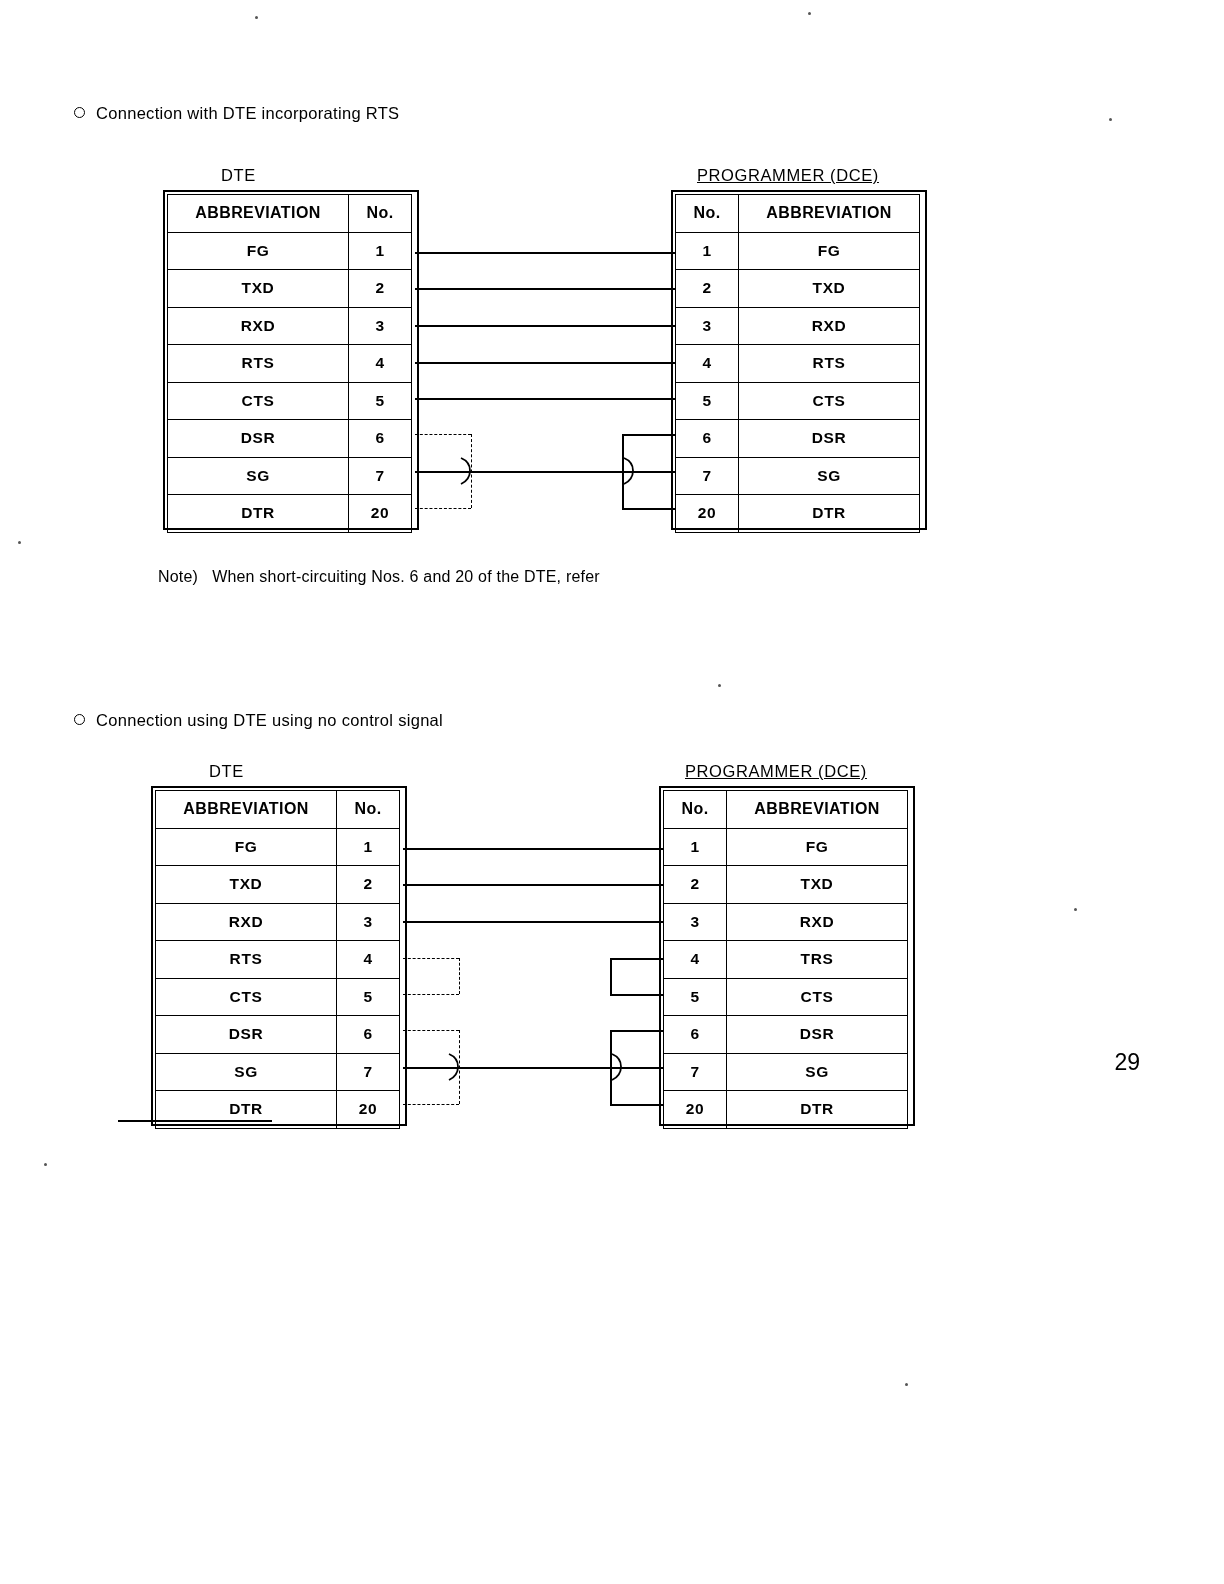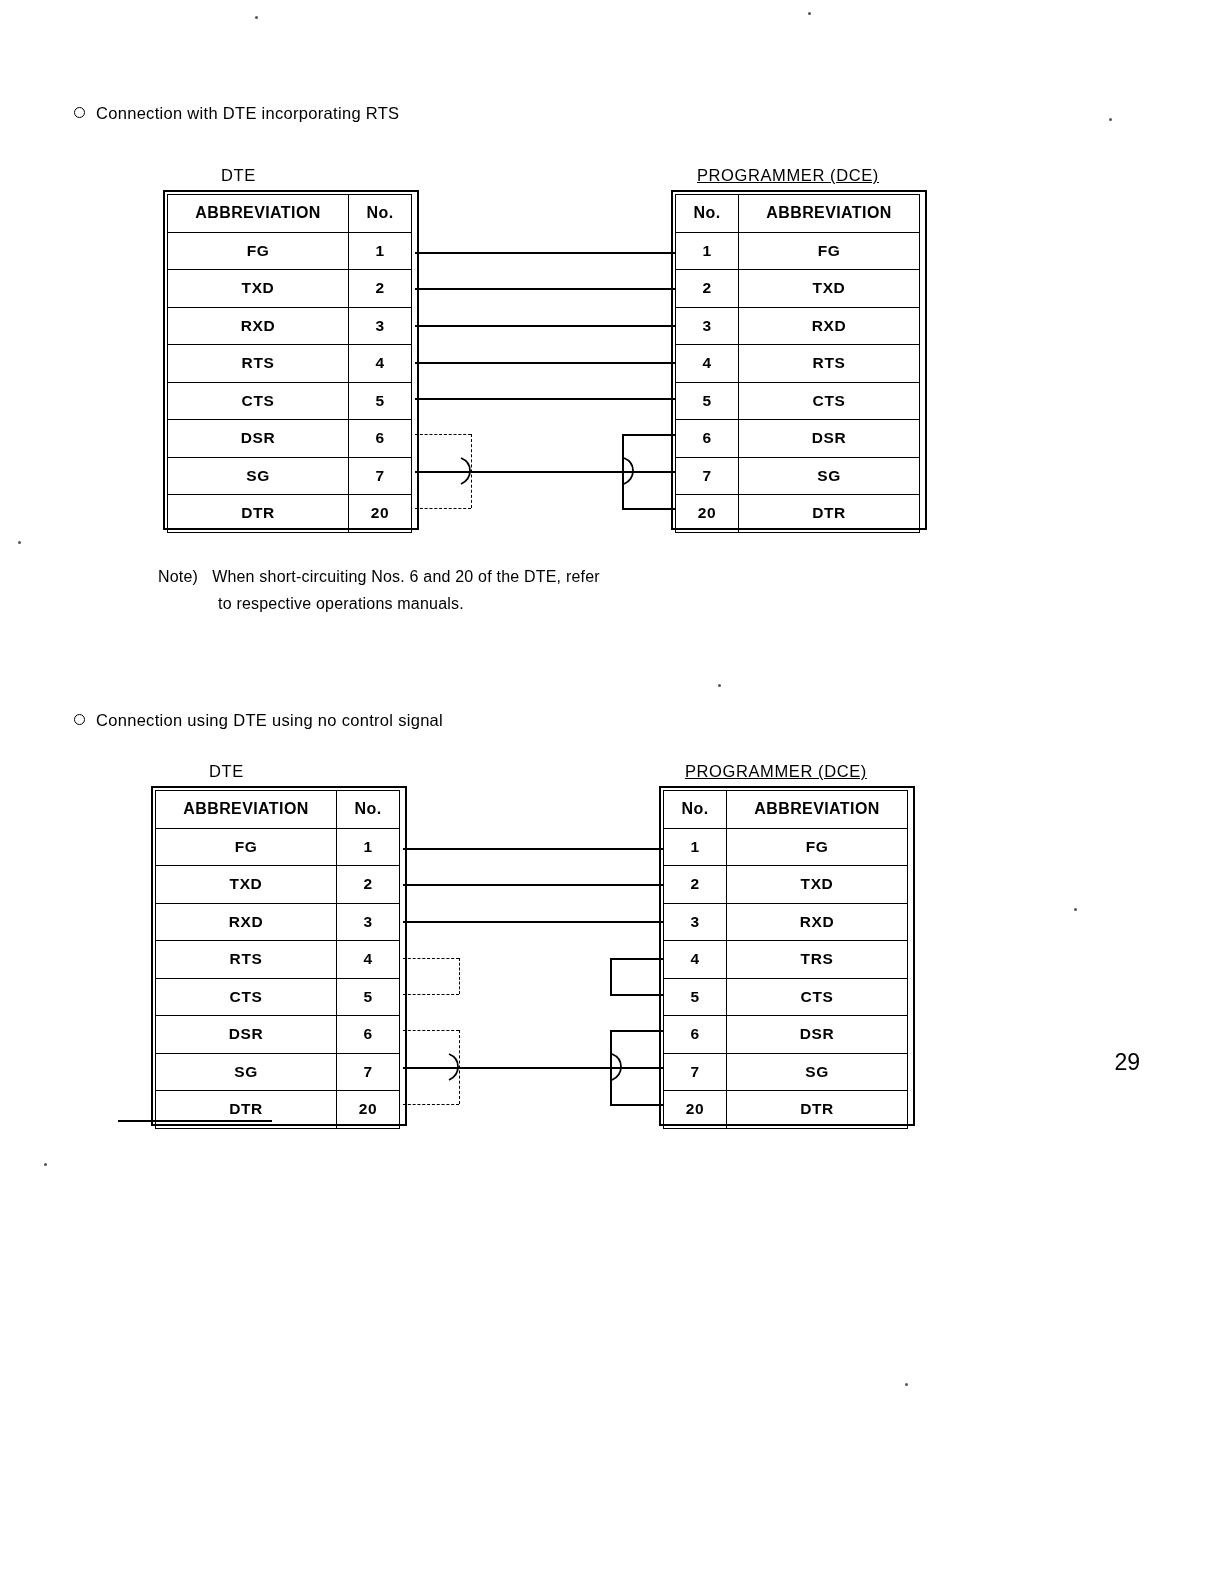--- a/index.html
+++ b/index.html
@@ -260,21 +260,20 @@
     <div class="dwire v" style="left:304px; top:268px; height:74px;"></div>
     <div class="dwire h" style="left:248px; top:342px; width:56px;"></div>
 
     <div class="wire h" style="left:455px; top:268px; width:53px;"></div>
     <div class="wire v" style="left:455px; top:268px; height:74px;"></div>
     <div class="wire h" style="left:455px; top:342px; width:53px;"></div>
   </div>
 
   <div class="note" style="left:158px; top:563px;">
     <span class="label">Note)</span><span>When short-circuiting Nos. 6 and 20 of the DTE, refer</span>
-    <span class="l2">to respective operations manuals.</span>
   </div>
 
   <div class="section-head" style="left:74px; top:711px;">
     <span class="bullet"></span><span>Connection using DTE using no control signal</span>
   </div>
 
   <div class="diagram" style="left:155px; top:762px; width:770px; height:355px;">
 
     <div class="caption left">DTE</div>
     <div class="caption right">PROGRAMMER (DCE)</div>

